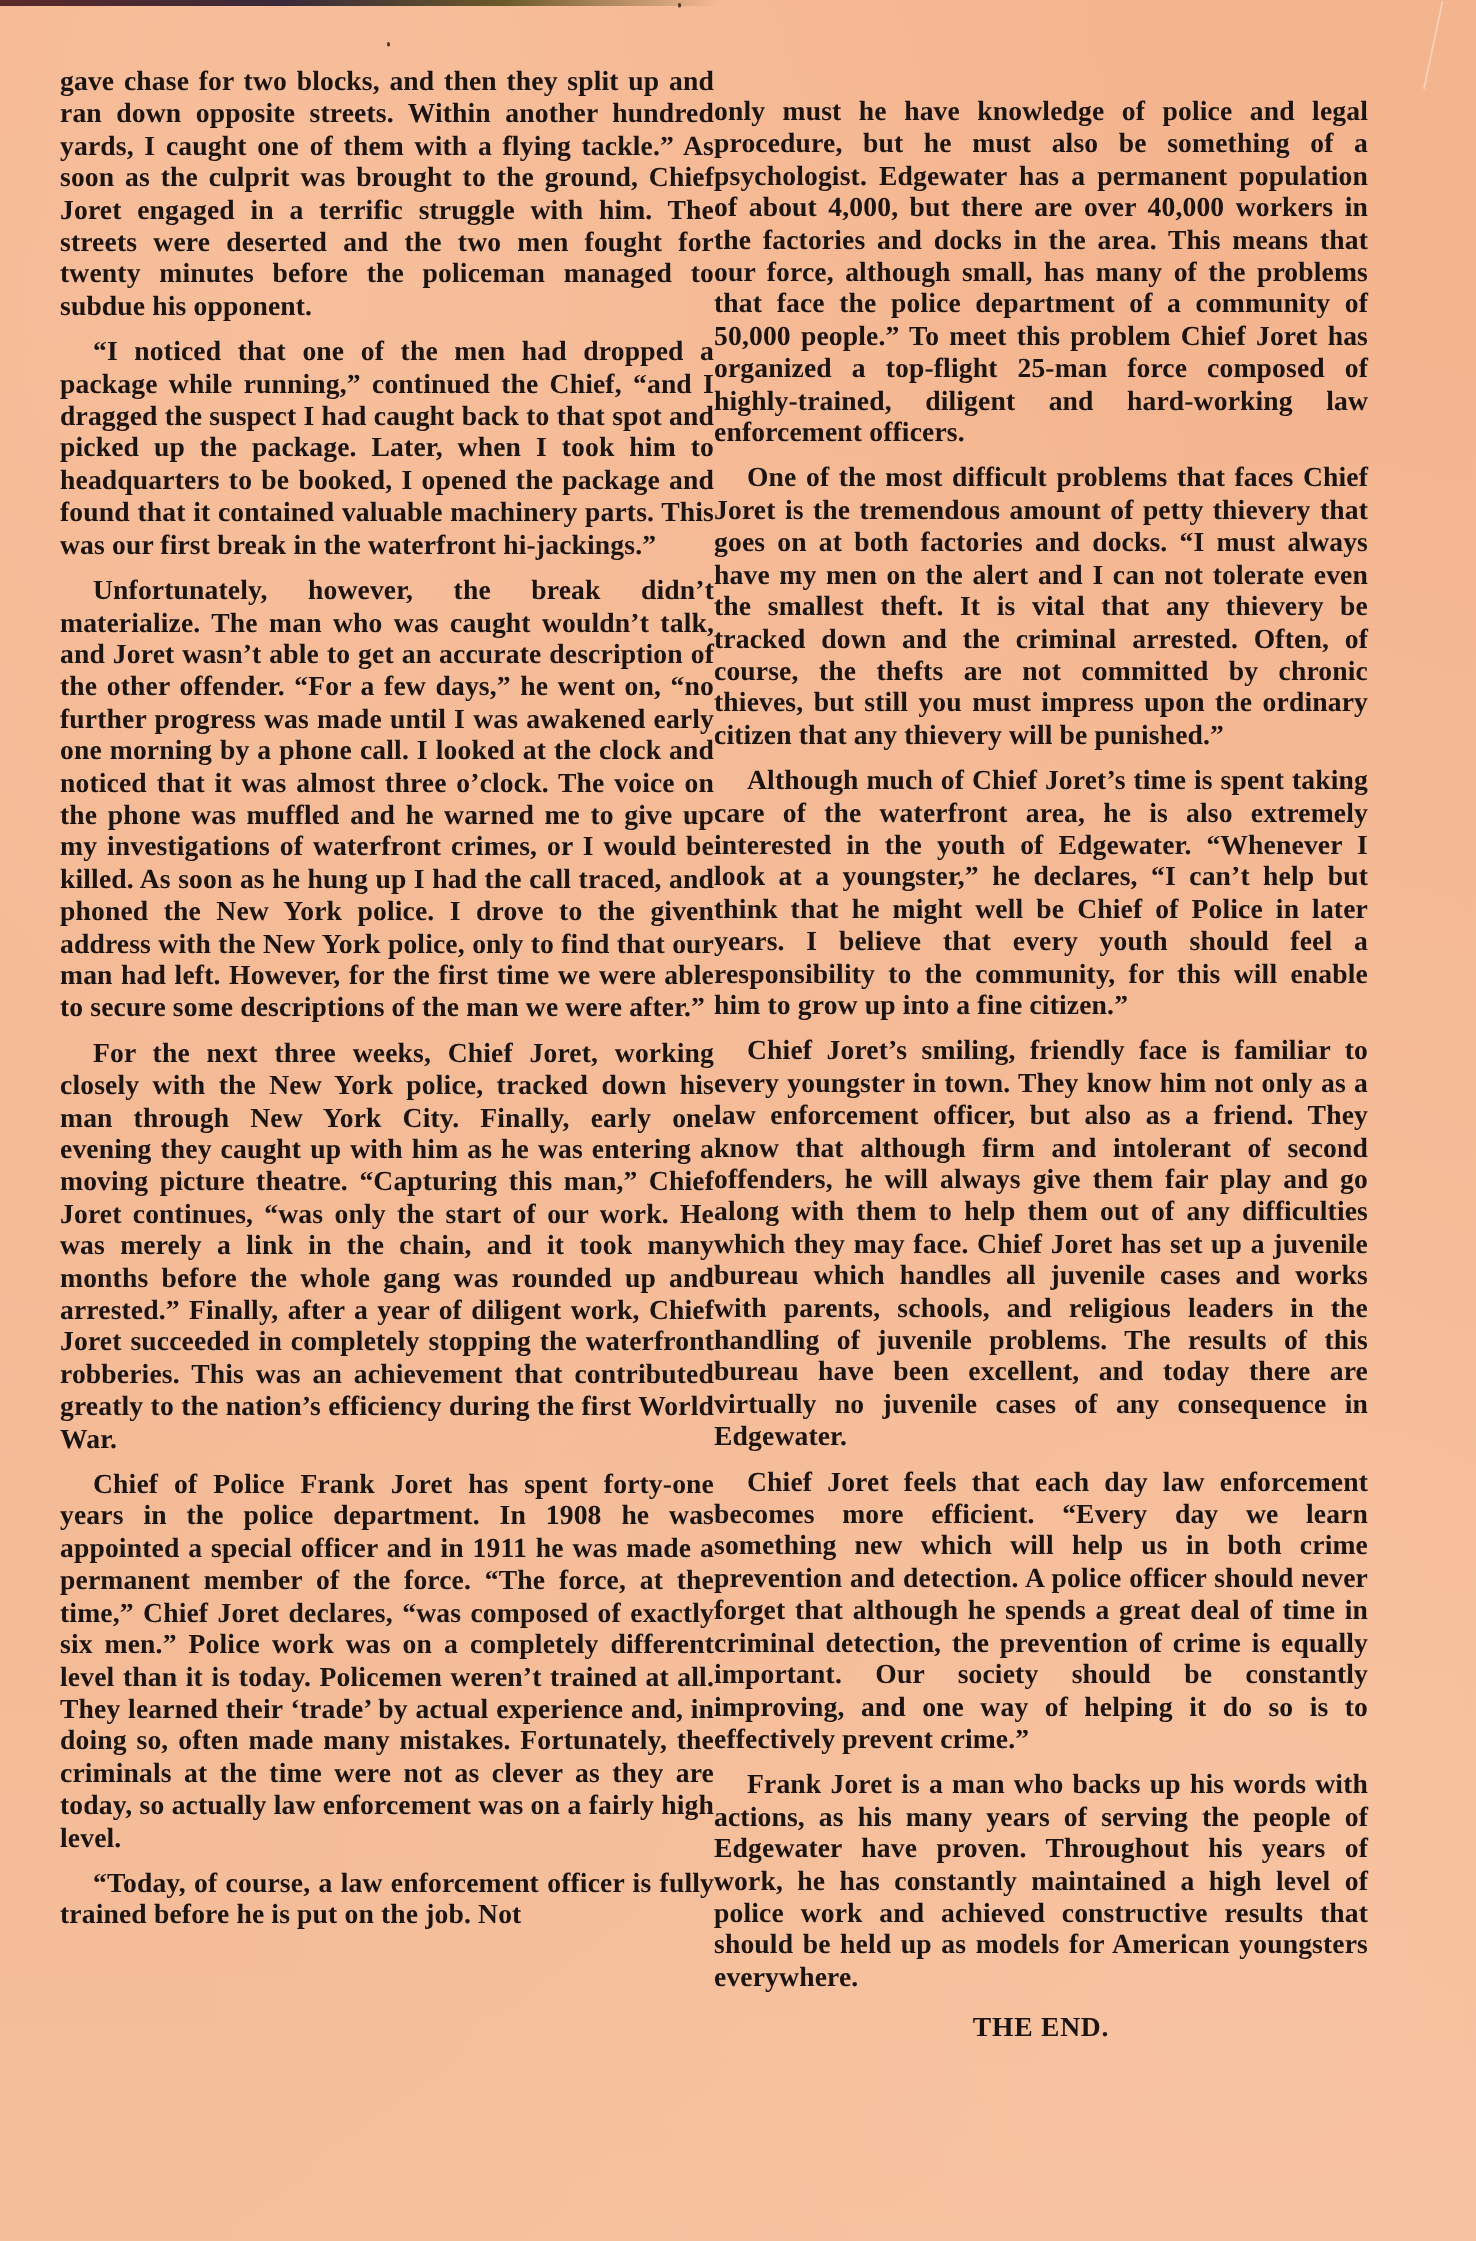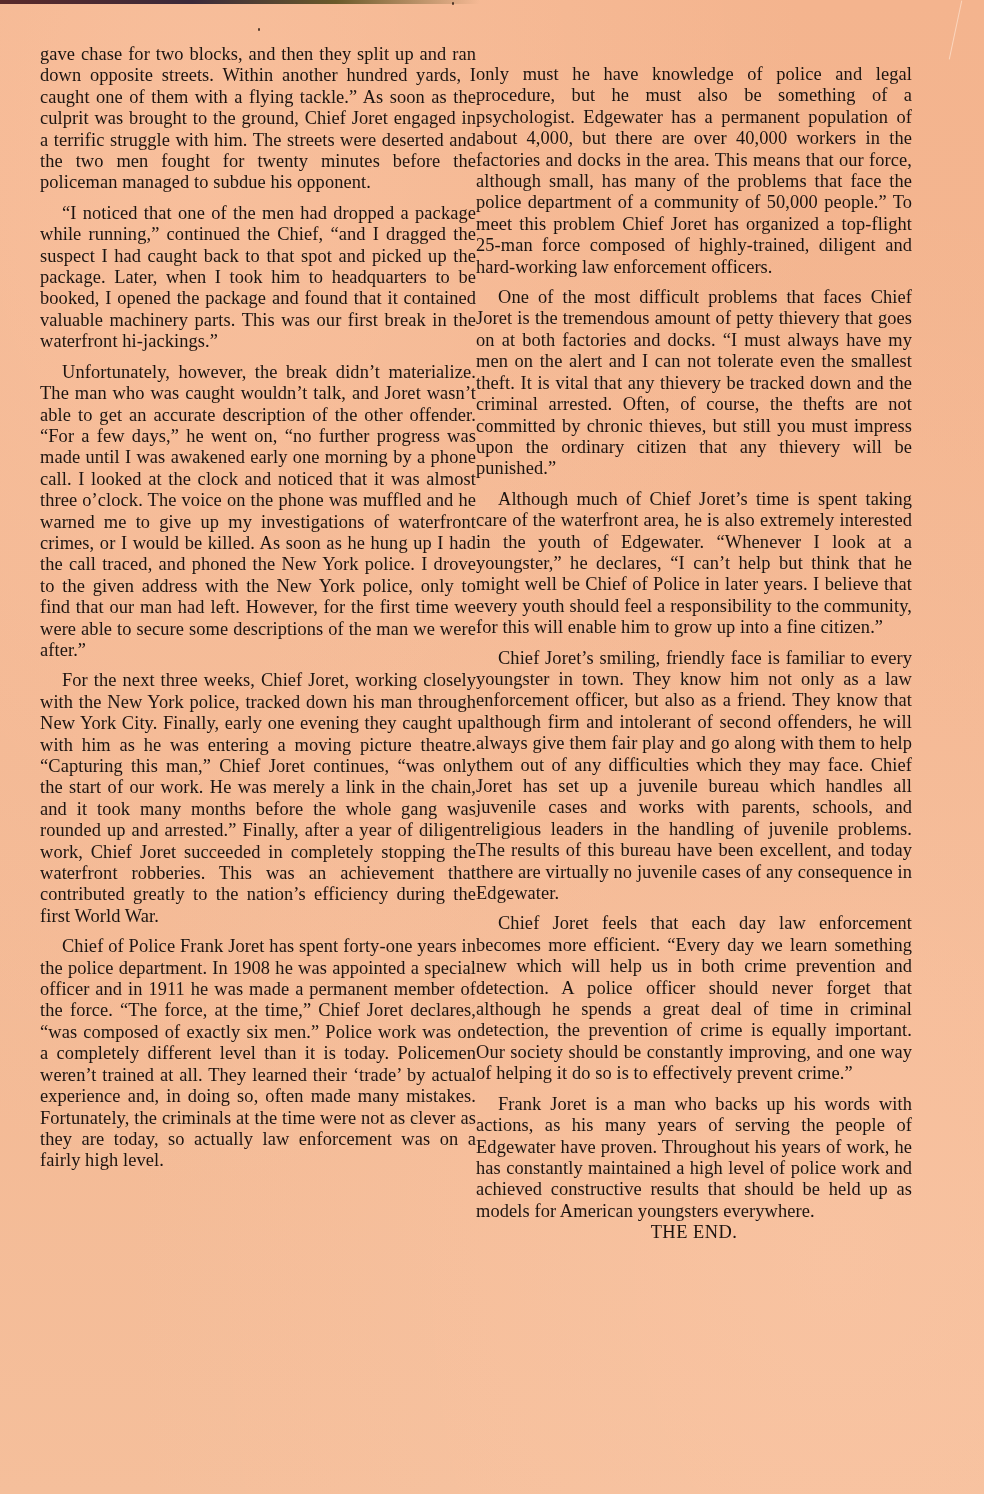--- a/index.html
+++ b/index.html
@@ -26,42 +26,42 @@
       position: absolute;
       left: 0; top: 0;
       width: 480px; height: 4px;
       background: linear-gradient(90deg, #5a2a2a 0%, #3b2a3a 40%, #6a5a2a 70%, rgba(106,90,42,0) 100%);
     }
     .column {
       position: absolute;
       top: 44px;
       width: 436px;
       font-family: "Liberation Serif", "DejaVu Serif", serif;
-      font-weight: normal;
+      font-weight: bold;
       font-size: 18.4px;
       line-height: 21.4px;
       color: #1c1410;
       text-align: justify;
       letter-spacing: 0.1px;
     }
     .column.left { left: 40px; }
     .column.right { left: 476px; top: 64px; }
     .para {
       margin: 0 0 9px 0;
       text-indent: 22px;
     }
     .para.first {
       text-indent: 0;
     }
     .para.last-left {
       margin-bottom: 0;
     }
     .the-end {
       text-align: center;
-      margin-top: 0;
+      margin-top: 12px;
       font-size: 18.4px;
       letter-spacing: 0.5px;
     }
     .speck {
       position: absolute;
       width: 2px; height: 3px;
       background: #2a1a12;
       border-radius: 1px;
       opacity: 0.8;
     }
@@ -79,20 +79,21 @@
   <div class="crease" style="left:955px; top:0; height:60px; transform:rotate(12deg);"></div>
   <div class="speck" style="left:258px; top:28px;"></div>
   <div class="speck" style="left:452px; top:2px;"></div>
 
   <div class="column left">
     <p class="para first">gave chase for two blocks, and then they split up and ran down opposite streets. Within another hundred yards, I caught one of them with a flying tackle.” As soon as the culprit was brought to the ground, Chief Joret engaged in a terrific struggle with him. The streets were deserted and the two men fought for twenty minutes before the policeman managed to subdue his opponent.</p>
     <p class="para">“I noticed that one of the men had dropped a package while running,” continued the Chief, “and I dragged the suspect I had caught back to that spot and picked up the package. Later, when I took him to headquarters to be booked, I opened the package and found that it contained valuable machinery parts. This was our first break in the waterfront hi-jackings.”</p>
     <p class="para">Unfortunately, however, the break didn’t materialize. The man who was caught wouldn’t talk, and Joret wasn’t able to get an accurate description of the other offender. “For a few days,” he went on, “no further progress was made until I was awakened early one morning by a phone call. I looked at the clock and noticed that it was almost three o’clock. The voice on the phone was muffled and he warned me to give up my investigations of waterfront crimes, or I would be killed. As soon as he hung up I had the call traced, and phoned the New York police. I drove to the given address with the New York police, only to find that our man had left. However, for the first time we were able to secure some descriptions of the man we were after.”</p>
     <p class="para">For the next three weeks, Chief Joret, working closely with the New York police, tracked down his man through New York City. Finally, early one evening they caught up with him as he was entering a moving picture theatre. “Capturing this man,” Chief Joret continues, “was only the start of our work. He was merely a link in the chain, and it took many months before the whole gang was rounded up and arrested.” Finally, after a year of diligent work, Chief Joret succeeded in completely stopping the waterfront robberies. This was an achievement that contributed greatly to the nation’s efficiency during the first World War.</p>
     <p class="para">Chief of Police Frank Joret has spent forty-one years in the police department. In 1908 he was appointed a special officer and in 1911 he was made a permanent member of the force. “The force, at the time,” Chief Joret declares, “was composed of exactly six men.” Police work was on a completely different level than it is today. Policemen weren’t trained at all. They learned their ‘trade’ by actual experience and, in doing so, often made many mistakes. Fortunately, the criminals at the time were not as clever as they are today, so actually law enforcement was on a fairly high level.</p>
+    <p class="para last-left">“Today, of course, a law enforcement officer is fully trained before he is put on the job. Not</p>
   </div>
 
   <div class="column right">
     <p class="para first">only must he have knowledge of police and legal procedure, but he must also be something of a psychologist. Edgewater has a permanent population of about 4,000, but there are over 40,000 workers in the factories and docks in the area. This means that our force, although small, has many of the problems that face the police department of a community of 50,000 people.” To meet this problem Chief Joret has organized a top-flight 25-man force composed of highly-trained, diligent and hard-working law enforcement officers.</p>
     <p class="para">One of the most difficult problems that faces Chief Joret is the tremendous amount of petty thievery that goes on at both factories and docks. “I must always have my men on the alert and I can not tolerate even the smallest theft. It is vital that any thievery be tracked down and the criminal arrested. Often, of course, the thefts are not committed by chronic thieves, but still you must impress upon the ordinary citizen that any thievery will be punished.”</p>
     <p class="para">Although much of Chief Joret’s time is spent taking care of the waterfront area, he is also extremely interested in the youth of Edgewater. “Whenever I look at a youngster,” he declares, “I can’t help but think that he might well be Chief of Police in later years. I believe that every youth should feel a responsibility to the community, for this will enable him to grow up into a fine citizen.”</p>
     <p class="para">Chief Joret’s smiling, friendly face is familiar to every youngster in town. They know him not only as a law enforcement officer, but also as a friend. They know that although firm and intolerant of second offenders, he will always give them fair play and go along with them to help them out of any difficulties which they may face. Chief Joret has set up a juvenile bureau which handles all juvenile cases and works with parents, schools, and religious leaders in the handling of juvenile problems. The results of this bureau have been excellent, and today there are virtually no juvenile cases of any consequence in Edgewater.</p>
     <p class="para">Chief Joret feels that each day law enforcement becomes more efficient. “Every day we learn something new which will help us in both crime prevention and detection. A police officer should never forget that although he spends a great deal of time in criminal detection, the prevention of crime is equally important. Our society should be constantly improving, and one way of helping it do so is to effectively prevent crime.”</p>
     <p class="para" style="margin-bottom:0;">Frank Joret is a man who backs up his words with actions, as his many years of serving the people of Edgewater have proven. Throughout his years of work, he has constantly maintained a high level of police work and achieved constructive results that should be held up as models for American youngsters everywhere.</p>
     <div class="the-end">THE END.</div>

